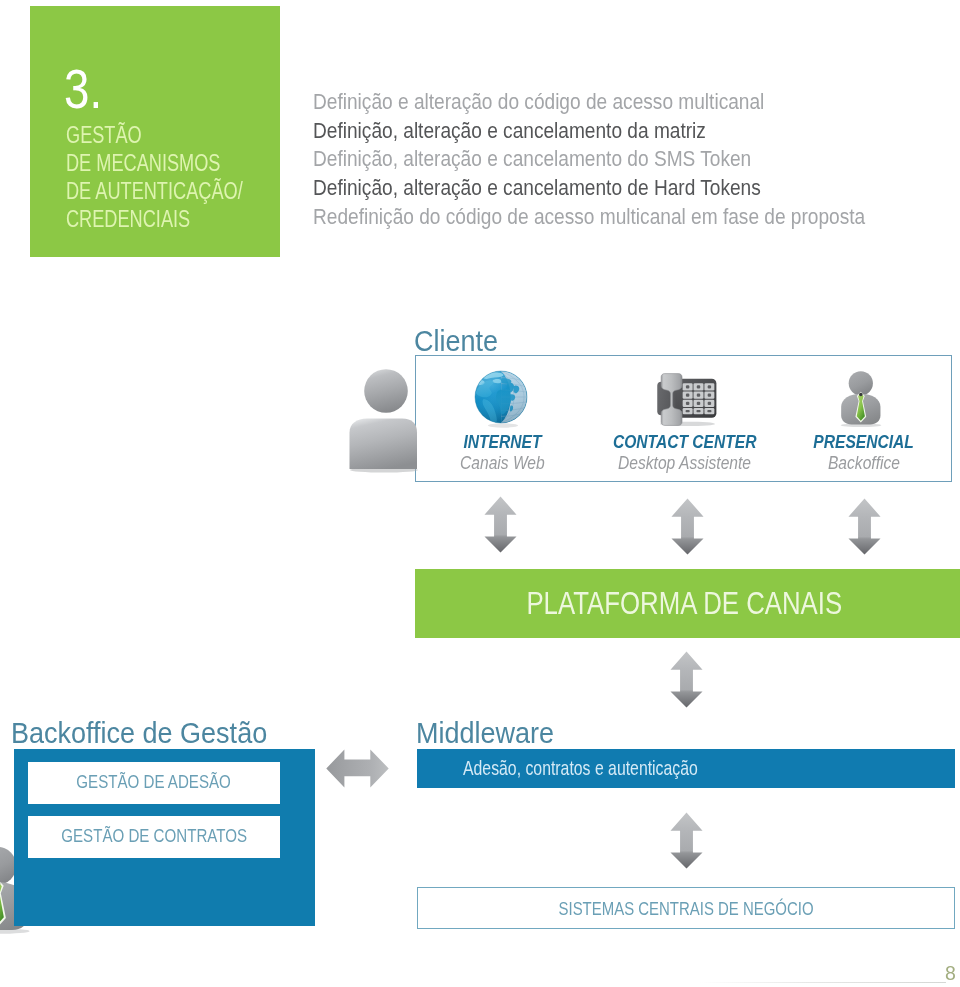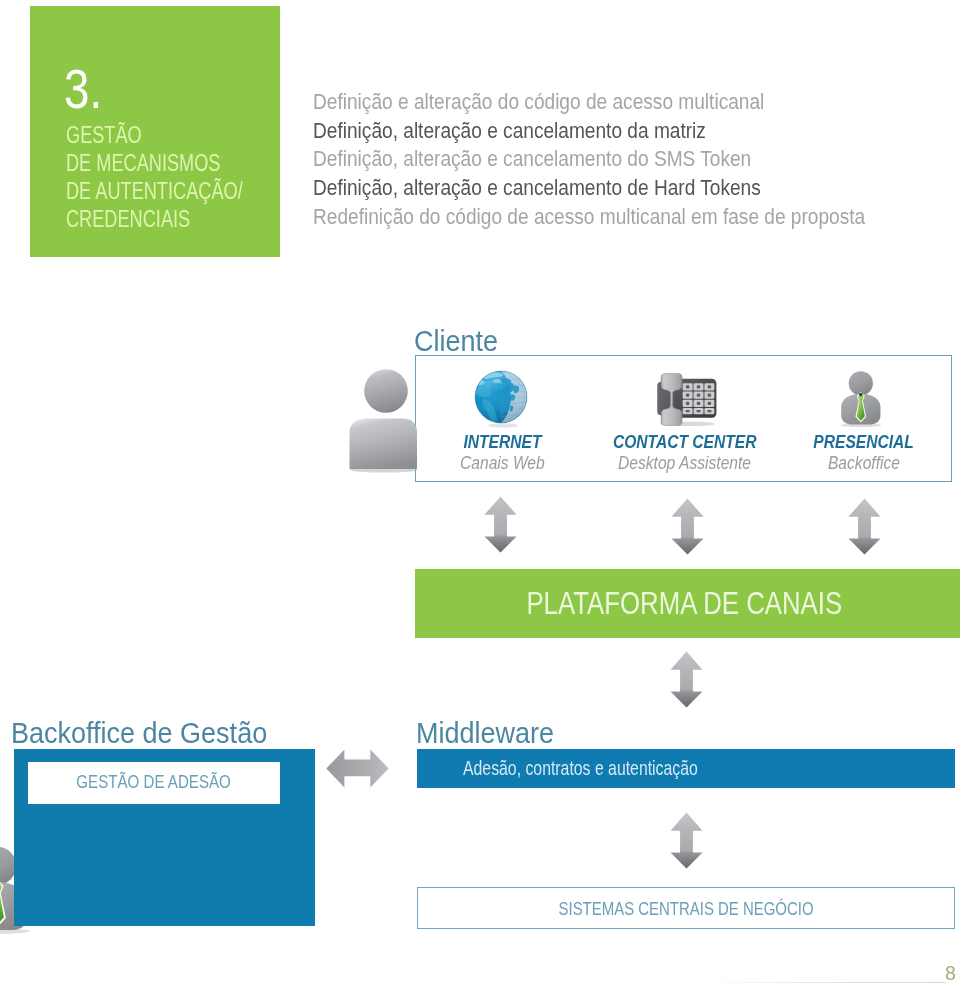--- a/index.html
+++ b/index.html
@@ -292,20 +292,23 @@
     <circle cx="22.3" cy="13.1" r="11.9" fill="url(#phead)"></circle>
     <path d="M3 44.8 L3 36.2 C3 28.6 11.5 23.4 22.3 23.4 C33.1 23.4 41.6 28.6 41.6 36.2 L41.6 44.8 C41.6 50 37.2 53.5 31.5 53.5 L13.1 53.5 C7.4 53.5 3 50 3 44.8 Z" fill="url(#pbod)"></path>
     <path d="M22.3 21.3 L26.2 25.6 L24.4 30.4 L27.6 46 L22.3 51.7 L17 46 L20.2 30.4 L18.4 25.6 Z" fill="#F4FAEC" opacity="0.97"></path>
     <path d="M22.3 22.7 L25 25.9 L23.6 30.6 L26.3 45.5 L22.3 49.9 L18.3 45.5 L21 30.6 L19.6 25.9 Z" fill="url(#ptie)"></path>
     <circle cx="22.3" cy="24.1" r="1.7" fill="#3A3B3D"></circle>
   </svg>
   <div id="backoffice-box">
     <div class="bo-item" style="top:12.5px">
         <span>GESTÃO DE ADESÃO</span>
       </div>
+    <div class="bo-item" style="top:66.5px">
+        <span>GESTÃO DE CONTRATOS</span>
+      </div>
   </div>
 
   <div id="middleware-label">Middleware</div>
   <div id="middleware-bar">
     <div id="middleware-text">
         <span>Adesão, contratos e autenticação</span>
       </div>
   </div>
 
   <div id="core-box">

